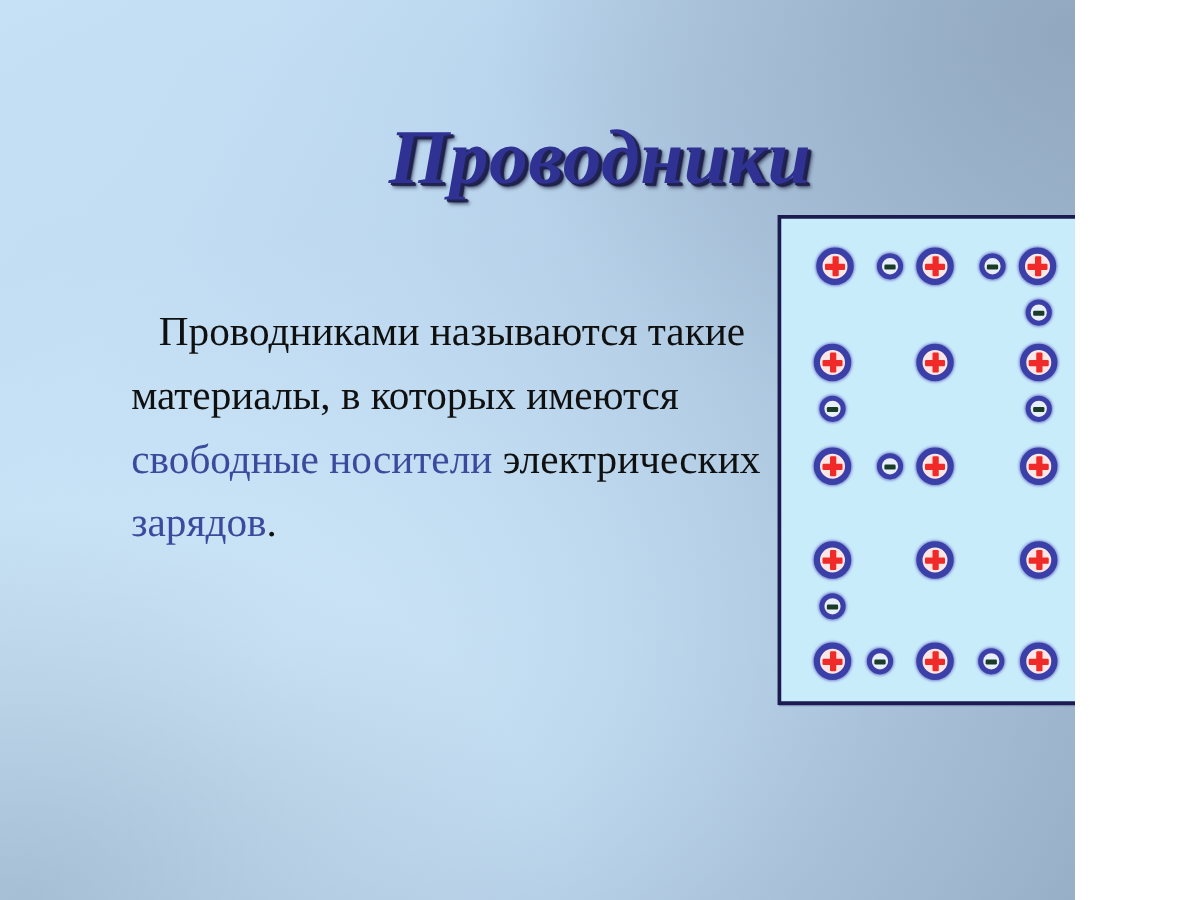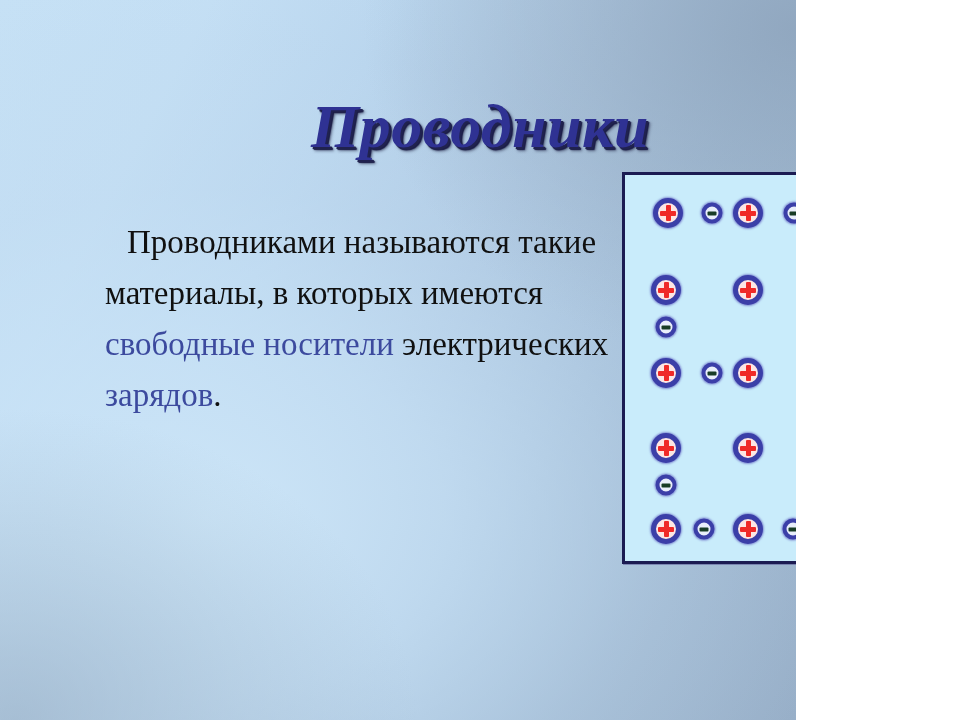--- a/index.html
+++ b/index.html
@@ -8,21 +8,21 @@
   }
   body {
     width: 960px;
     height: 720px;
     overflow: hidden;
     font-family: "Liberation Serif", "DejaVu Serif", serif;
   }
 
   #slide {
     position: relative;
-    width: 796px;
+    width: 860px;
     height: 720px;
     overflow: hidden;
     background: #fca5a5;
   }
 
   
   #slide-bg-base {
     position: absolute;
     inset: 0;
     background: linear-gradient(118deg,
@@ -79,21 +79,21 @@
        2px 2px 0   #20224f,
        3px 3px 1px #1a1c45,
        4px 4px 3px rgba(25,27,60,0.55);
     white-space: nowrap;
   }
 
   
   #body-text {
     position: absolute;
     left: 105px;
-    top: 184px;
+    top: 208px;
     width: 545px;
     font-family: "Liberation Serif", "DejaVu Serif", serif;
     font-size: 33px;
     line-height: 51px;
     color: #101010;
     text-indent: 22px;
   }
   #body-text .hl {
     color: #3c4a9e;
   }

